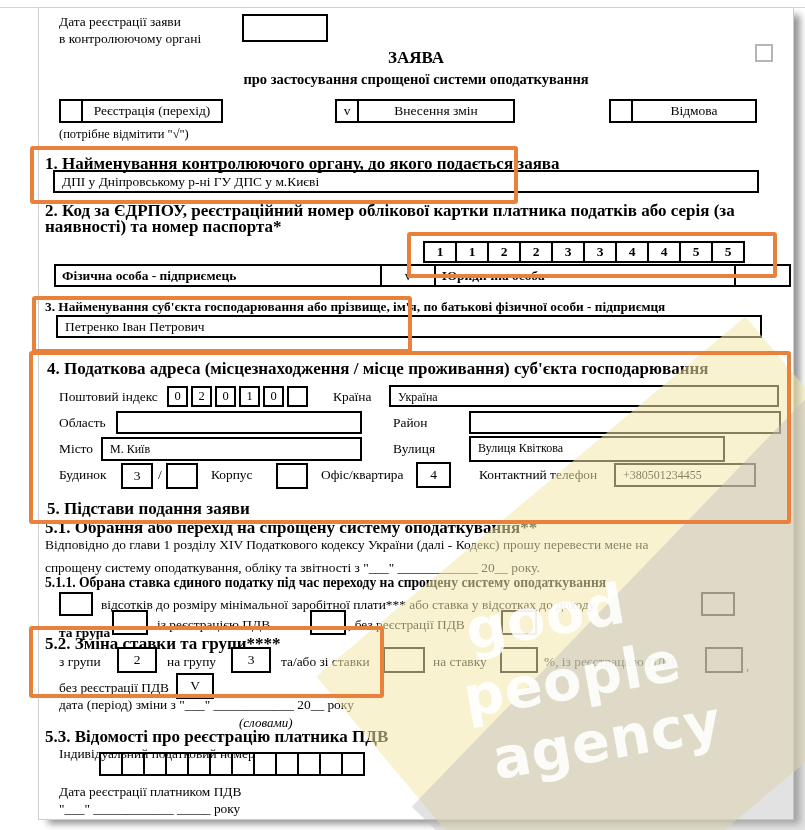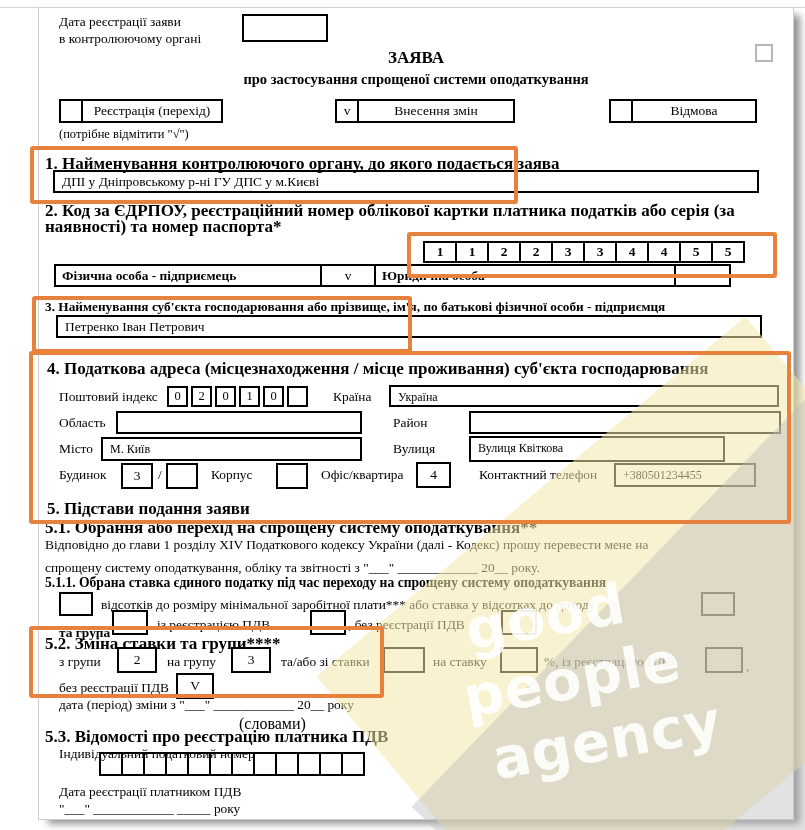--- a/index.html
+++ b/index.html
@@ -78,21 +78,21 @@
     <div class="dcell">2</div>
     <div class="dcell">2</div>
     <div class="dcell">3</div>
     <div class="dcell">3</div>
     <div class="dcell">4</div>
     <div class="dcell">4</div>
     <div class="dcell">5</div>
     <div class="dcell">5</div>
   </div>
   <div class="cellrow" style="left:17px;top:256px;">
-    <div class="ptc" style="width:268px;padding-left:6px;font-weight:bold;">Фізична особа - підприємець</div>
+    <div class="ptc" style="width:328px;padding-left:6px;font-weight:bold;">Фізична особа - підприємець</div>
     <div class="ptc" style="width:56px;justify-content:center;">v</div>
     <div class="ptc" style="width:302px;padding-left:6px;font-weight:bold;">Юридична особа</div>
     <div class="ptc" style="width:57px;justify-content:center;"></div>
   </div>
 
   <div class="bh" style="left:6px;top:291px;font-size:13.3px;">3. Найменування суб'єкта господарювання або прізвище, ім'я, по батькові фізичної особи - підприємця</div>
   <div class="inp" style="left:17px;top:307px;width:706px;height:23px;">Петренко Іван Петрович</div>
 
   <div class="bh" style="left:8px;top:351px;">4. Податкова адреса (місцезнаходження / місце проживання) суб'єкта господарювання</div>
 
@@ -154,21 +154,21 @@
   <div class="t" style="left:242px;top:646px;">та/або зі ставки</div>
   <div class="sbox" style="left:344px;top:639px;width:42px;height:26px;"></div>
   <div class="t" style="left:394px;top:646px;">на ставку</div>
   <div class="sbox" style="left:461px;top:639px;width:38px;height:26px;"></div>
   <div class="t" style="left:505px;top:646px;">%, із реєстрацією ПДВ</div>
   <div class="sbox" style="left:666px;top:639px;width:38px;height:26px;"></div>
   <div class="t" style="left:707px;top:650px;">,</div>
   <div class="t" style="left:20px;top:672px;">без реєстрації ПДВ</div>
   <div class="sbox" style="left:137px;top:665px;width:38px;height:26px;">V</div>
   <div class="t" style="left:20px;top:689px;">дата (період) зміни з "___" ____________ 20__ року</div>
-  <div class="t" style="left:200px;top:707px;font-size:16px;">(словами)</div>
+  <div class="t" style="left:200px;top:707px;font-size:13px;font-style:italic;">(словами)</div>
 
   <div class="bh" style="left:6px;top:719px;">5.3. Відомості про реєстрацію платника ПДВ</div>
   <div class="t" style="left:20px;top:738px;">Індивідуальний податковий номер</div>
   <div class="cellrow" style="left:62px;top:744px;">
     <div class="icell"></div>
     <div class="icell"></div>
     <div class="icell"></div>
     <div class="icell"></div>
     <div class="icell"></div>
     <div class="icell"></div>

